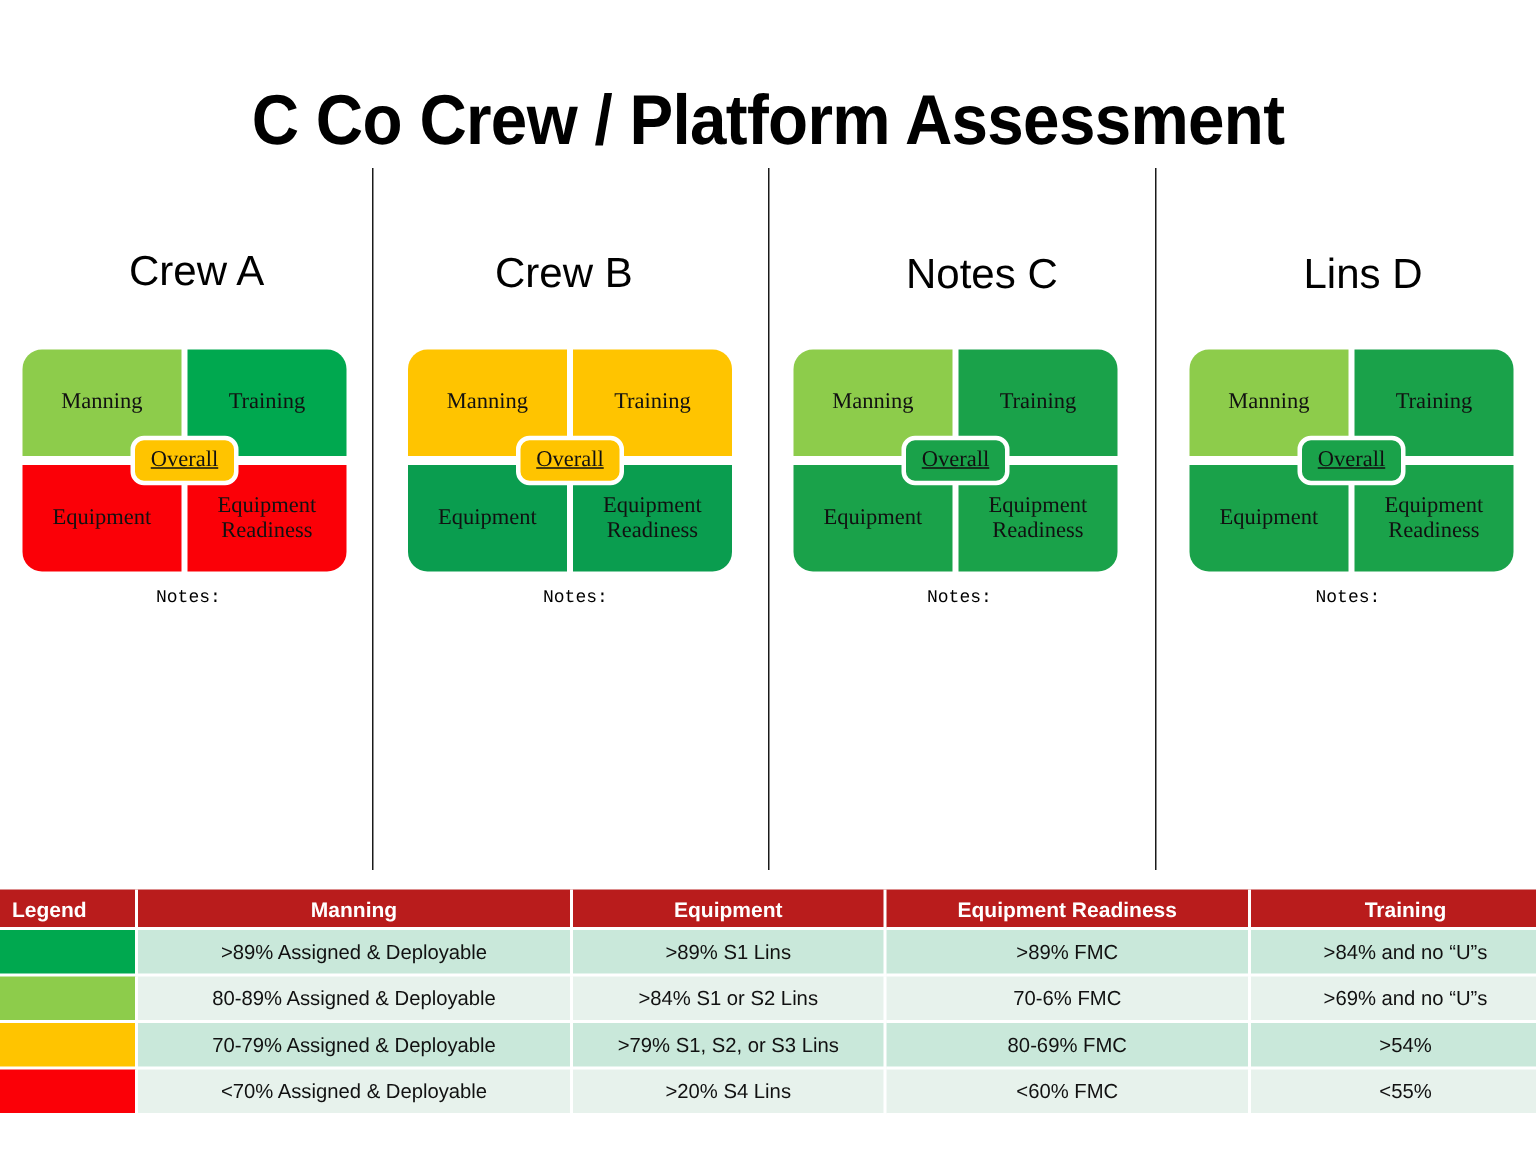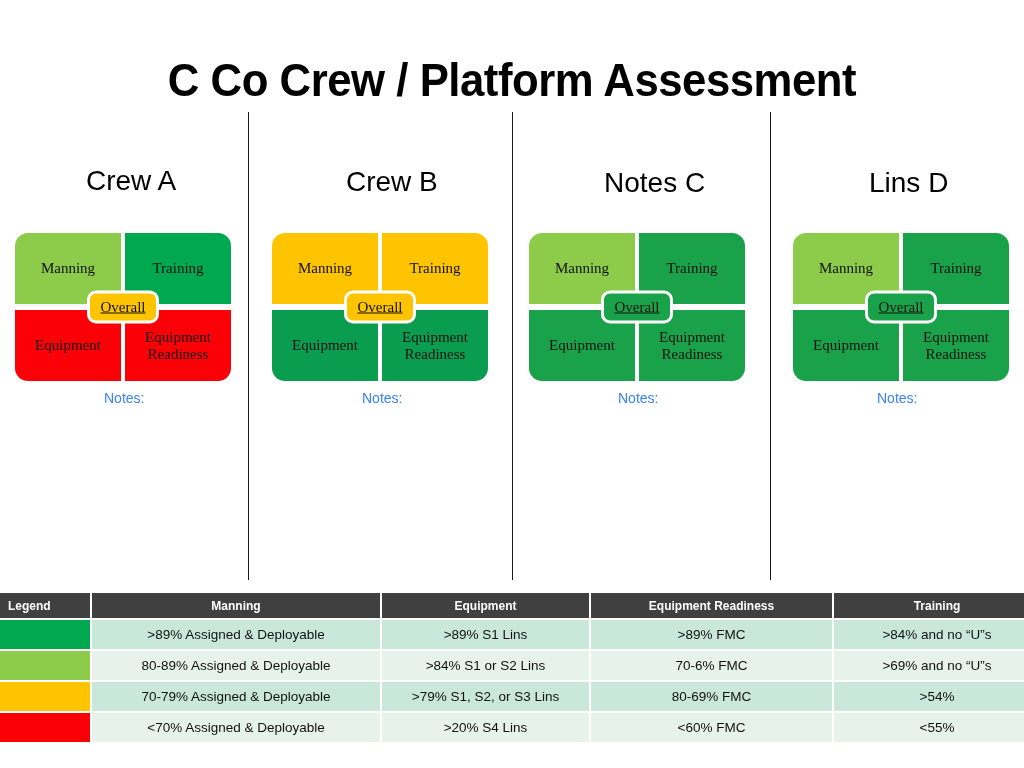--- a/index.html
+++ b/index.html
@@ -100,42 +100,42 @@
     align-items: center;
     justify-content: center;
     font-family: "Liberation Serif", serif;
     font-size: 15px;
     color: #111111;
     z-index: 3;
     text-decoration: underline;
   }
   .notes-label {
     position: absolute;
-    font-size: 14px;
+    font-size: 12px;
     line-height: 15px;
-    color: #3b82f6;
-    font-family: Liberation Sans, sans-serif;
+    color: #000000;
+    font-family: Liberation Mono, monospace;
     white-space: nowrap;
   }
 
   
   #legend-table {
     position: absolute;
     left: 0;
     top: 593px;
     width: 1024px;
     border-collapse: collapse;
     table-layout: fixed;
   }
   #legend-table th {
-    background: #404040;
+    background: #b91c1c;
     color: #ffffff;
     font-family: "Liberation Sans", sans-serif;
     font-weight: bold;
-    font-size: 12px;
+    font-size: 14px;
     height: 25px;
     padding: 0;
     text-align: center;
     border-right: 2px solid #ffffff;
     border-bottom: 2px solid #ffffff;
   }
   #legend-table th:last-child { border-right: none; }
   #legend-table th.col-legend { text-align: left; padding-left: 8px; width: 82px; }
   #legend-table td {
     font-family: "Liberation Sans", sans-serif;
@@ -183,21 +183,21 @@
       <span class="quad-label">Equipment Readiness</span>
     </div>
     <div class="overall-pill" style="background-color: rgb(255, 196, 0);">
       <span>Overall</span>
     </div>
   </div>
   <div class="notes-label" style="left:104px; top:231px;">Notes:</div>
 </div>
 
 <div class="crew-panel" id="crew-panel-b" style="left:258px;">
-  <div class="crew-heading" style="left:88px; top:10px;">Crew B</div>
+  <div class="crew-heading" style="left:72px; top:10px;">Crew B</div>
   <div class="crew-grid" style="left:14px; top:73px;">
     <div class="quad quad-tl" style="background-color: rgb(255, 196, 0);">
       <span class="quad-label">Manning</span>
     </div>
     <div class="quad quad-tr" style="background-color: rgb(255, 196, 0);">
       <span class="quad-label">Training</span>
     </div>
     <div class="quad quad-bl" style="background-color: rgb(10, 157, 79);">
       <span class="quad-label">Equipment</span>
     </div>

